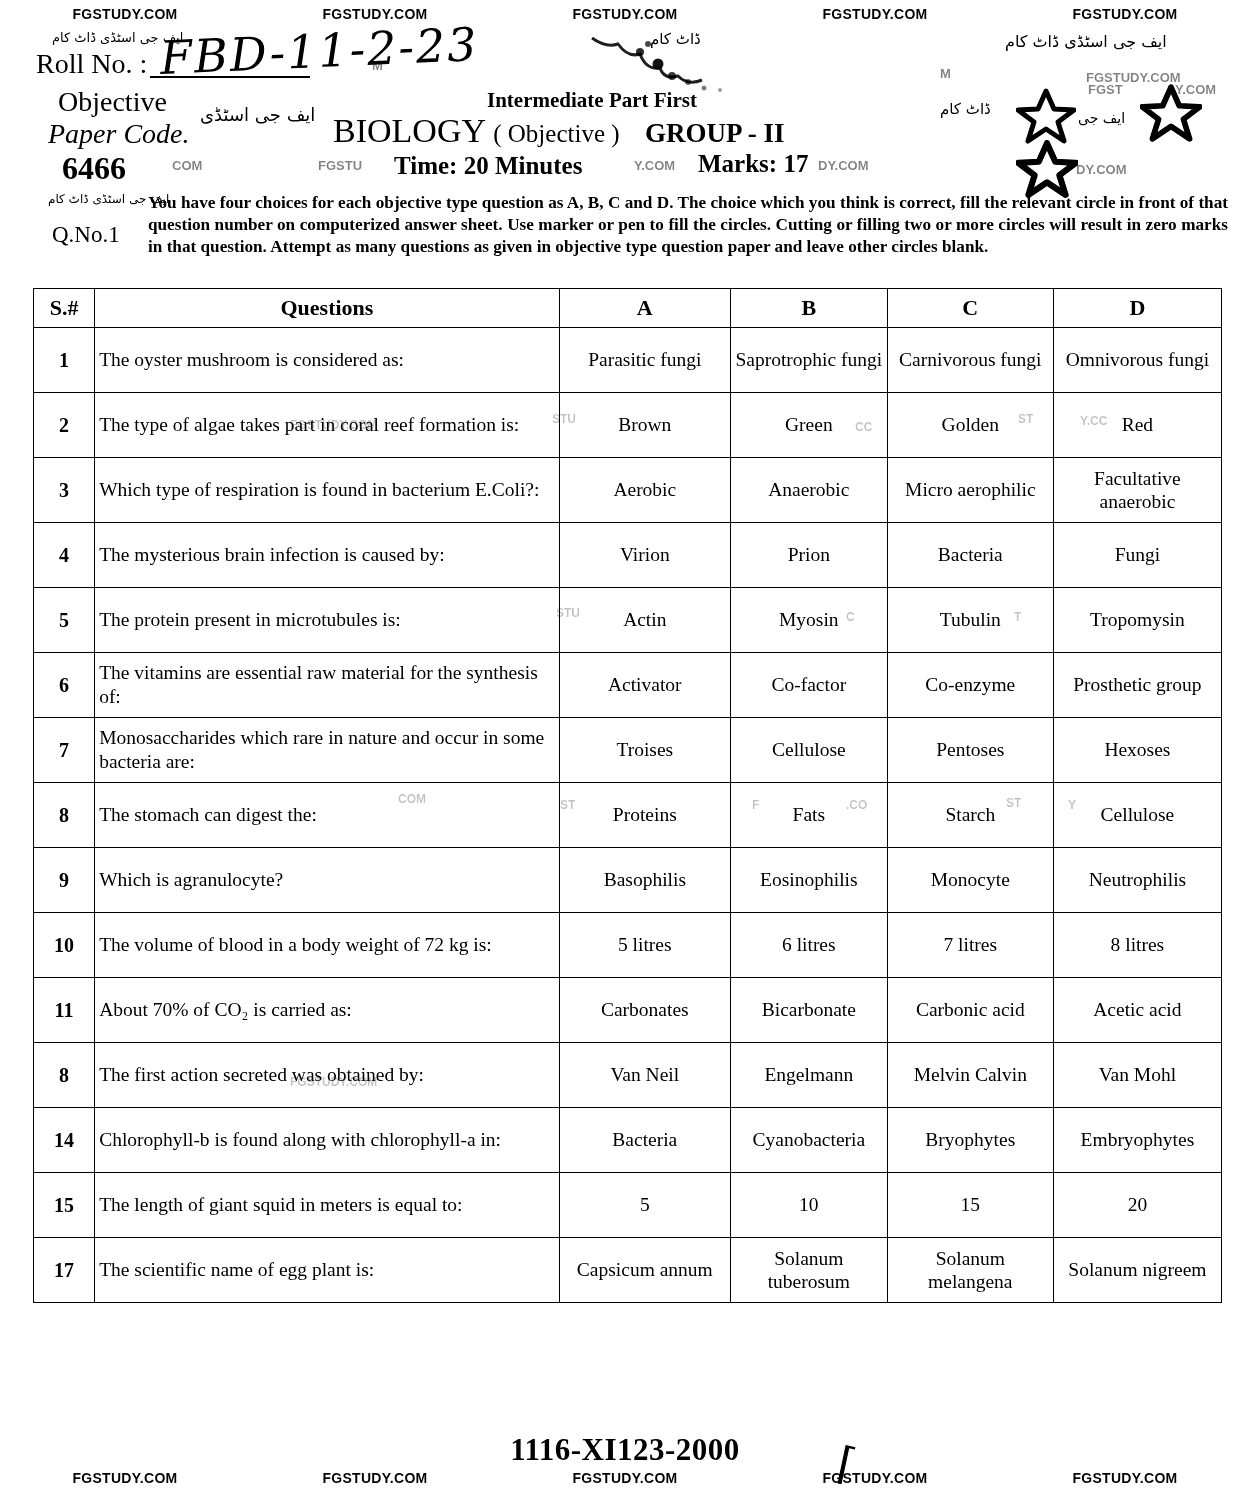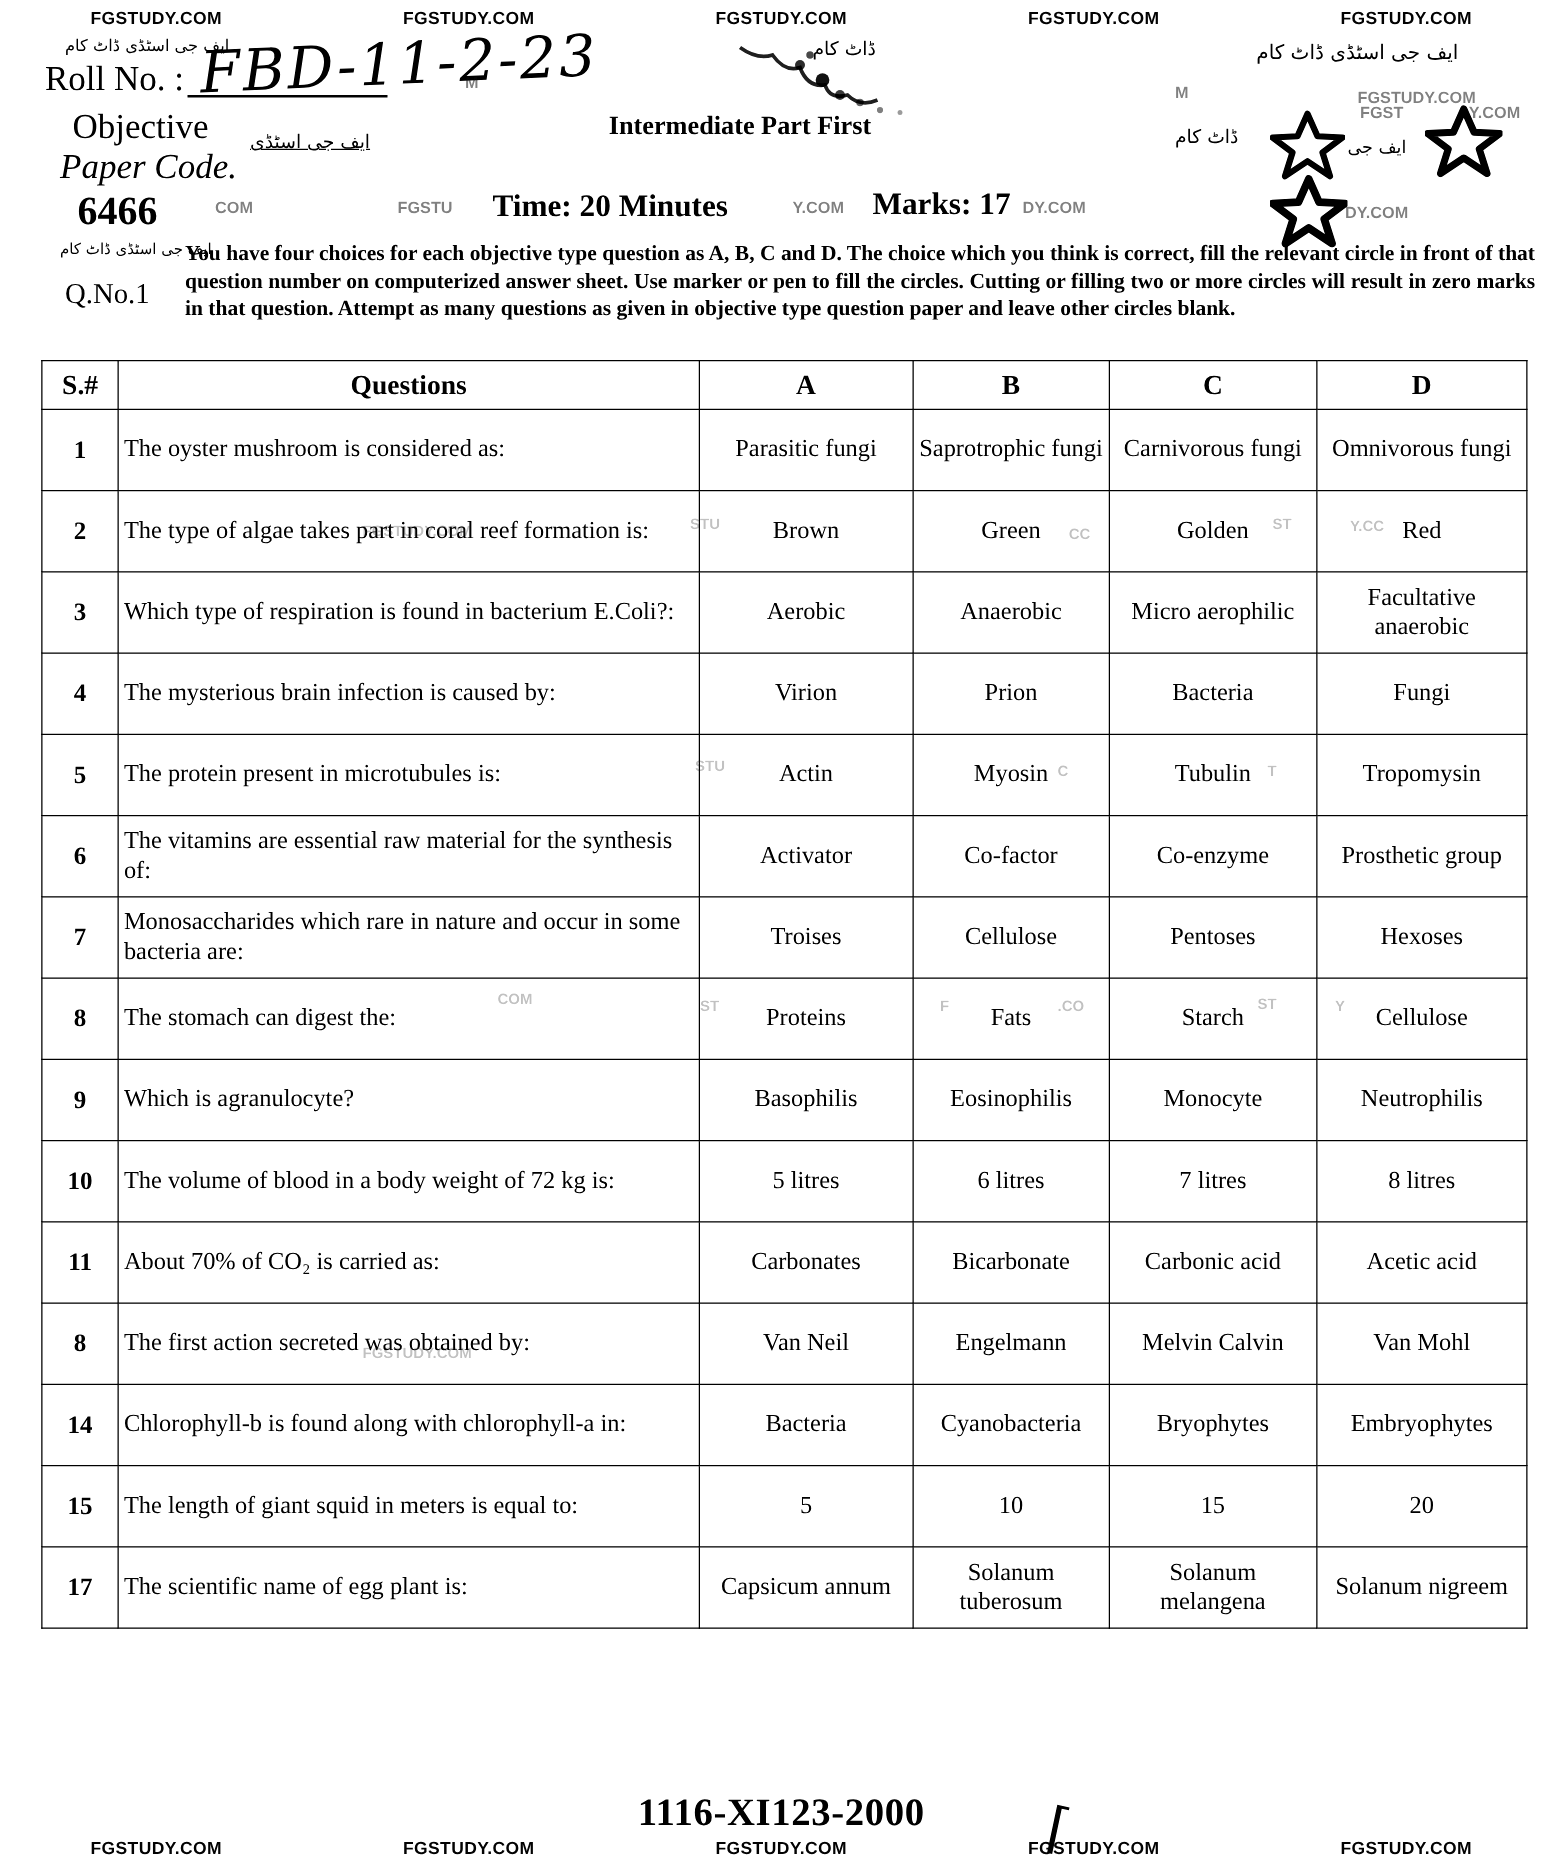--- a/index.html
+++ b/index.html
@@ -256,25 +256,30 @@
 
   <span class="urdu" style="left:52px; top:30px; font-size:13px;">ایف جی اسٹڈی ڈاٹ کام</span>
   <span class="urdu" style="left:1005px; top:32px; font-size:16px;">ایف جی اسٹڈی ڈاٹ کام</span>
 
   <span class="rollno-label">Roll No. :</span>
   <div class="rollno-line"></div>
   <span class="hand-roll">FBD-11-2-23</span>
 
   <span class="objective-word">Objective</span>
   <span class="papercode-word">Paper Code.</span>
-  <span class="urdu" style="left:200px; top:104px; font-size:15px;text-decoration:underline;">ایف جی اسٹڈی</span>
+  <span class="urdu" style="left:200px; top:104px; font-size:18px;">ایف جی اسٹڈی</span>
   <span class="papercode-num">6466</span>
 
   <span class="inter-part">Intermediate Part First</span>
 
+  <div class="subject-title">
+    <span>BIOLOGY</span>
+    <span class="obj-par">( Objective )</span>
+    &nbsp;&nbsp;<span class="grp">GROUP - II</span>
+  </div>
 
   <span class="time-line">Time: 20 Minutes</span>
   <span class="marks-line">Marks: 17</span>
 
   <span class="qno">Q.No.1</span>
   <span class="urdu" style="left:48px; top:192px; font-size:12px;">ایف جی اسٹڈی ڈاٹ کام</span>
   <div class="instructions">You have four choices for each objective type question as A, B, C and D.  The choice which you think is correct, fill the relevant circle in front of that question number on computerized answer sheet.  Use marker or pen to fill the circles.  Cutting or filling two or more circles will result in zero marks in that question.  Attempt as many questions as given in objective type question paper and leave other circles blank.</div>
 
   <span class="wm-faint" style="left:372px; top:58px;">M</span>
   <span class="wm-faint" style="left:940px; top:66px;">M</span>

